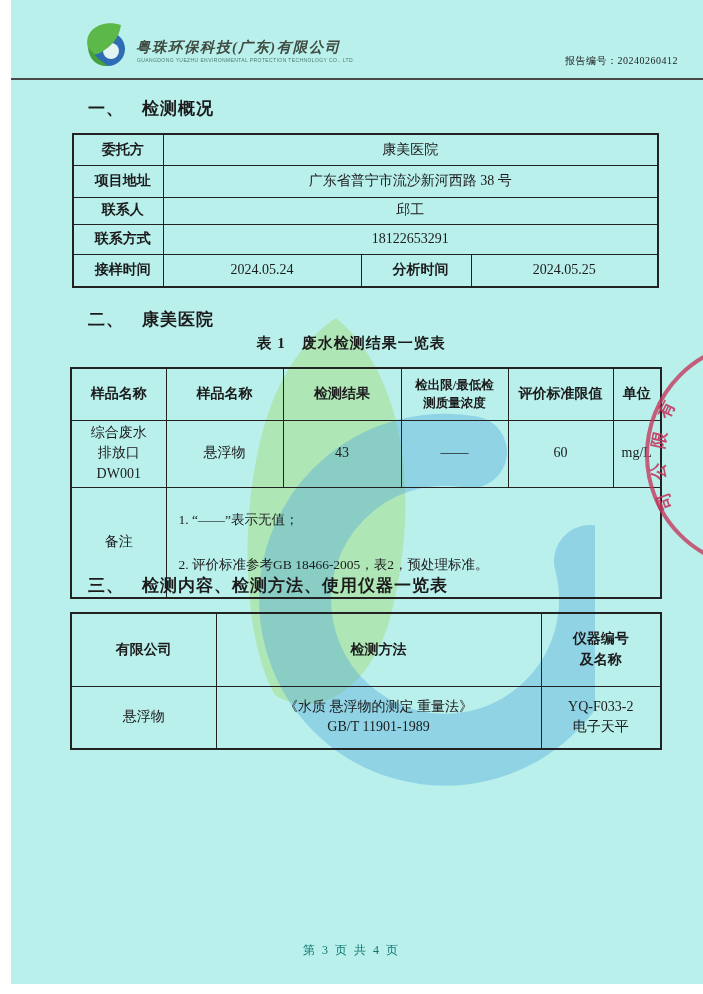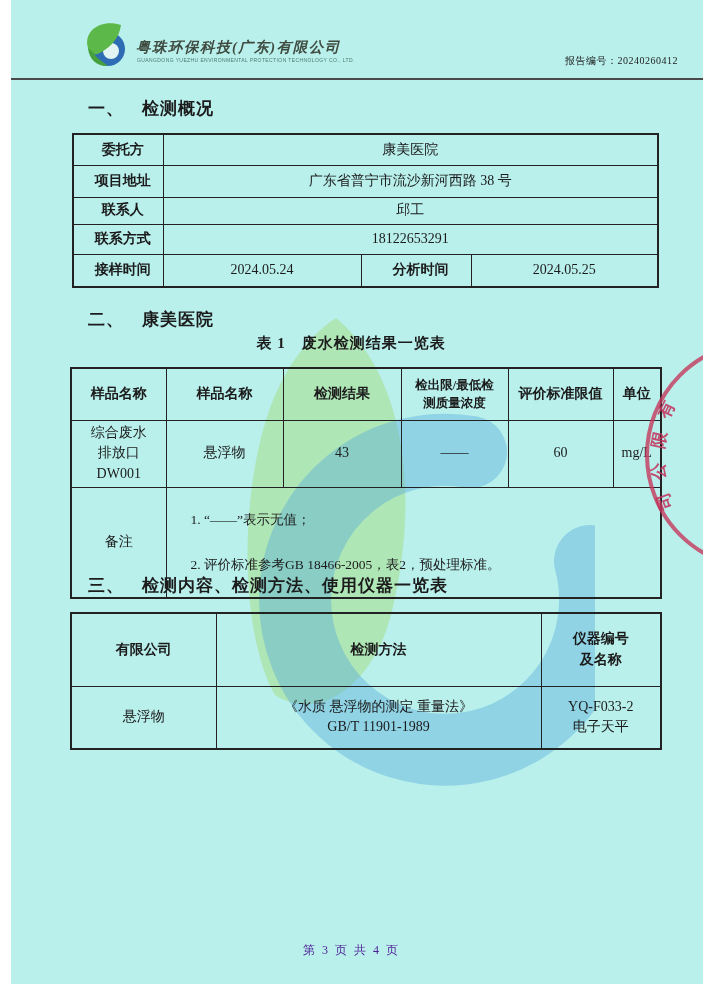--- a/index.html
+++ b/index.html
@@ -38,41 +38,41 @@
   }
   
   table { position:absolute; border-collapse:collapse; table-layout:fixed; background:transparent; }
   td { border:1px solid #222; font-size:14px; text-align:center; vertical-align:middle; white-space:pre-line; line-height:1.45; }
   table { border:2px solid #222; }
   .t1 { left:72px; top:133px; width:585px; }
   .t1 td.lbl { font-weight:bold; text-align:center; padding-left:9px;margin-left:36px; }
   .t2 { left:70px; top:367px; width:590px; }
   .t2 .hdr td { font-weight:bold; }
   .t2 .small { font-size:12.5px; line-height:1.5; }
-  .t2 .remarks { text-align:left; padding-left:24px; font-size:13.5px; }
+  .t2 .remarks { text-align:left; padding-left:12px; font-size:13.5px; }
   .t2 .remarks div { line-height:1.9; }
   .t3 { left:70px; top:612px; width:590px; }
   .t3 .hdr td { font-weight:bold; }
   
   .seal {
     position:absolute; left:645px; top:340px; width:230px; height:230px;
     border:4px solid rgba(197,57,94,.8); border-radius:50%;
   }
   .seal-char {
     position:absolute; width:20px; height:20px; font-size:17px; font-weight:bold;
     color:rgba(193,52,92,.88); text-align:center; line-height:20px;
   }
   .sc0 { left:8px;  top:56px;  transform:rotate(-64deg); }
   .sc1 { left:1px;  top:86px;  transform:rotate(-78deg); }
   .sc2 { left:0px;  top:117px; transform:rotate(-94deg); }
   .sc3 { left:6px;  top:147px; transform:rotate(-110deg); }
   
   .footer {
     position:absolute; left:0; top:942px; width:703px; text-align:center;
-    font-size:12px; letter-spacing:2px; color:#4c1d95;
+    font-size:12px; letter-spacing:2px; color:#0f766e;
   }
 </style>
 </head>
 <body>
 
 <div class="page">
   <div class="paper"></div>
 
   <svg class="watermark" viewBox="0 0 430 510">
     <path d="M171,23 C240,80 256,200 226,320 C206,396 150,426 110,400 C70,330 74,160 120,80 C136,52 155,33 171,23 Z" fill="#a6db7f" opacity="0.5"></path>

